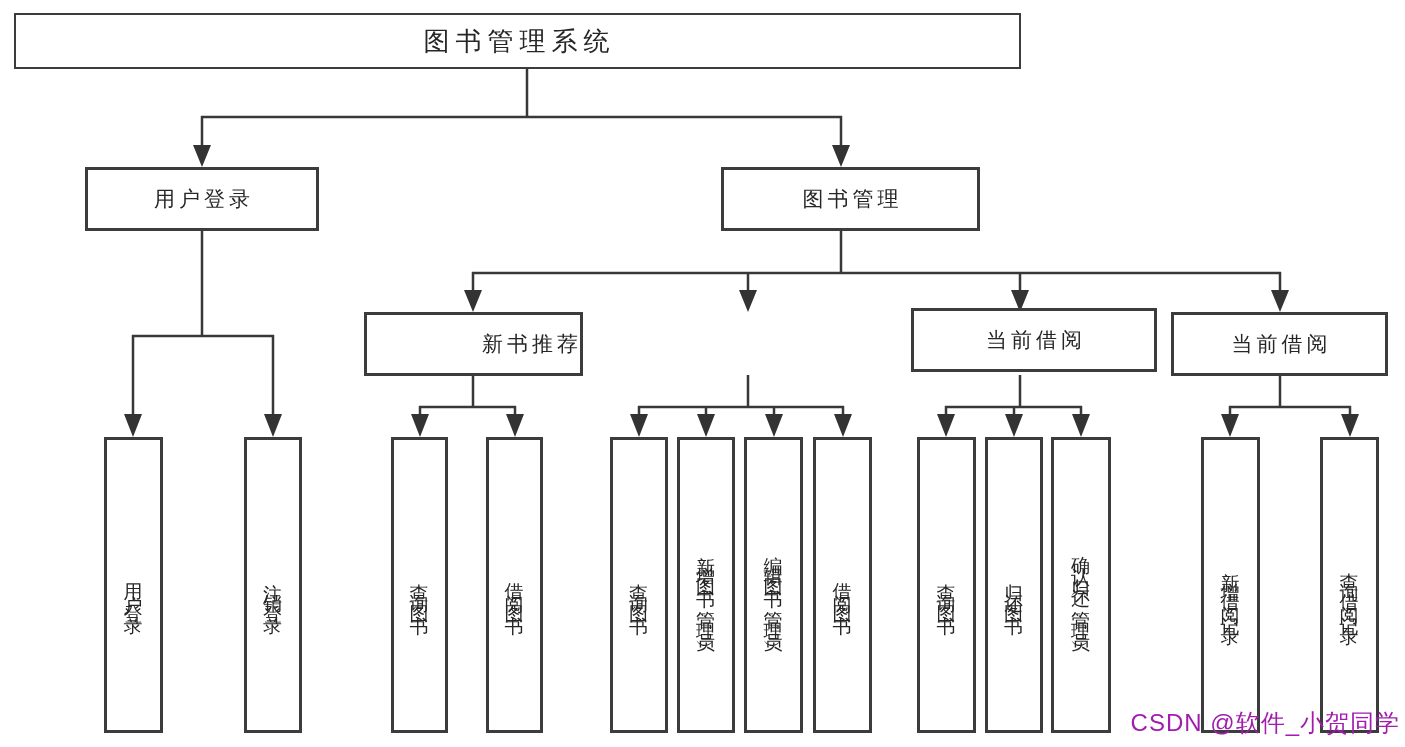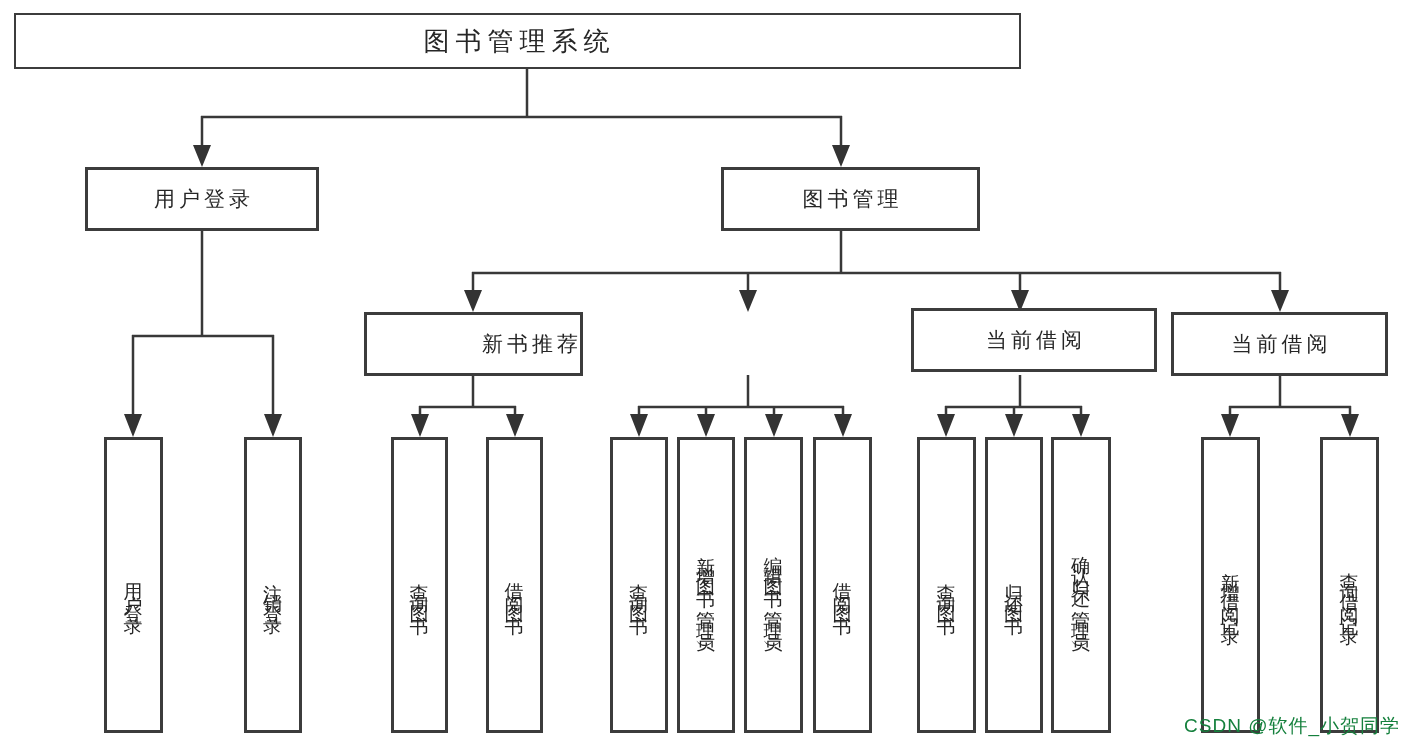--- a/index.html
+++ b/index.html
@@ -32,22 +32,22 @@
     font-size:19px;
     line-height:1;
     letter-spacing:11px;
     color:#262626;
     transform:translateY(5px); 
     white-space:nowrap;
   }
   .watermark{
     position:absolute;
     right:5px;bottom:8px;
-    font-size:19px;
-    color:#15803d;
+    font-size:24px;
+    color:#a21caf;
     letter-spacing:1px;
     z-index:6;
   }
 </style>
 </head>
 <body>
 
 <div class="canvas">
 
   <svg class="connectors" width="1405" height="747" viewBox="0 0 1405 747" aria-hidden="true">

